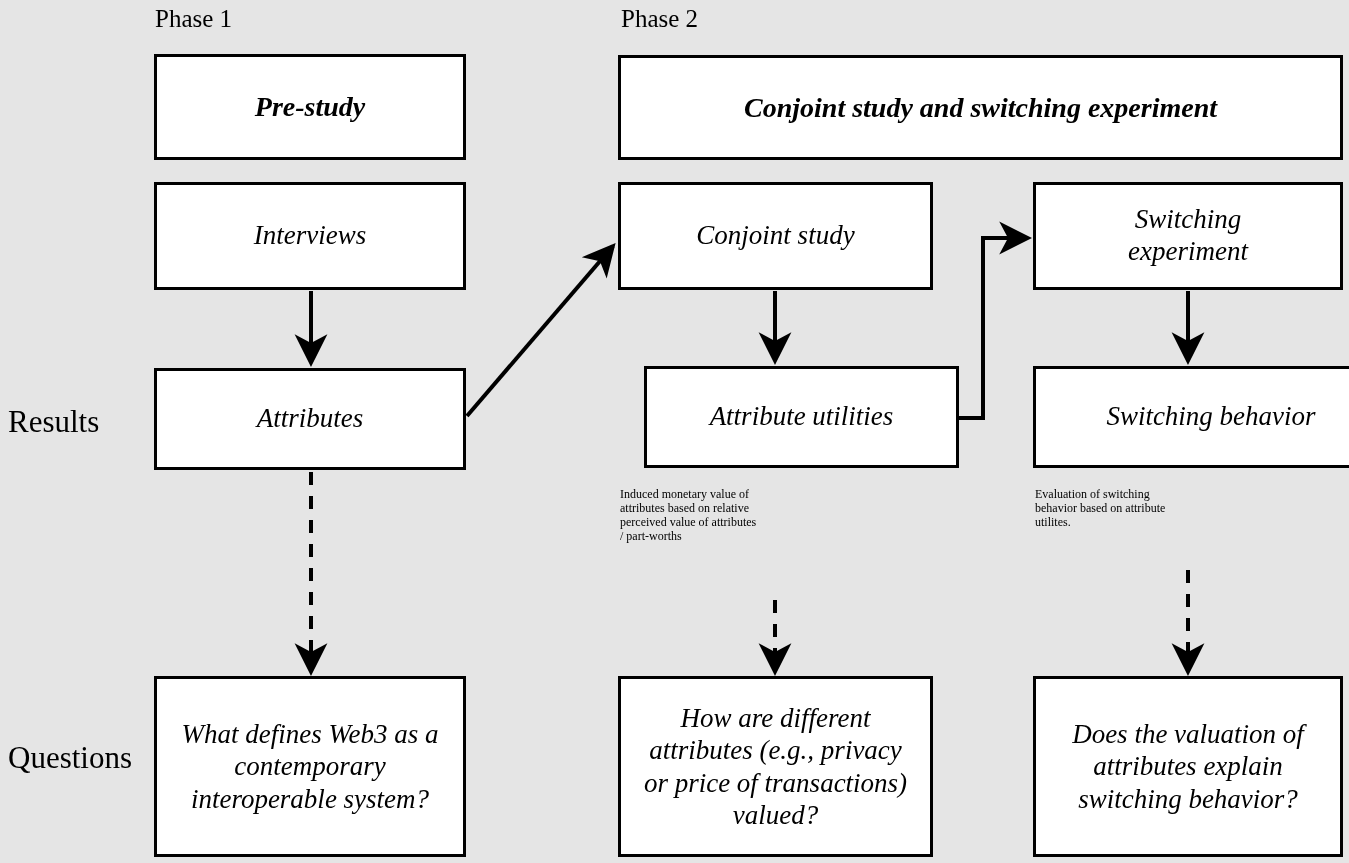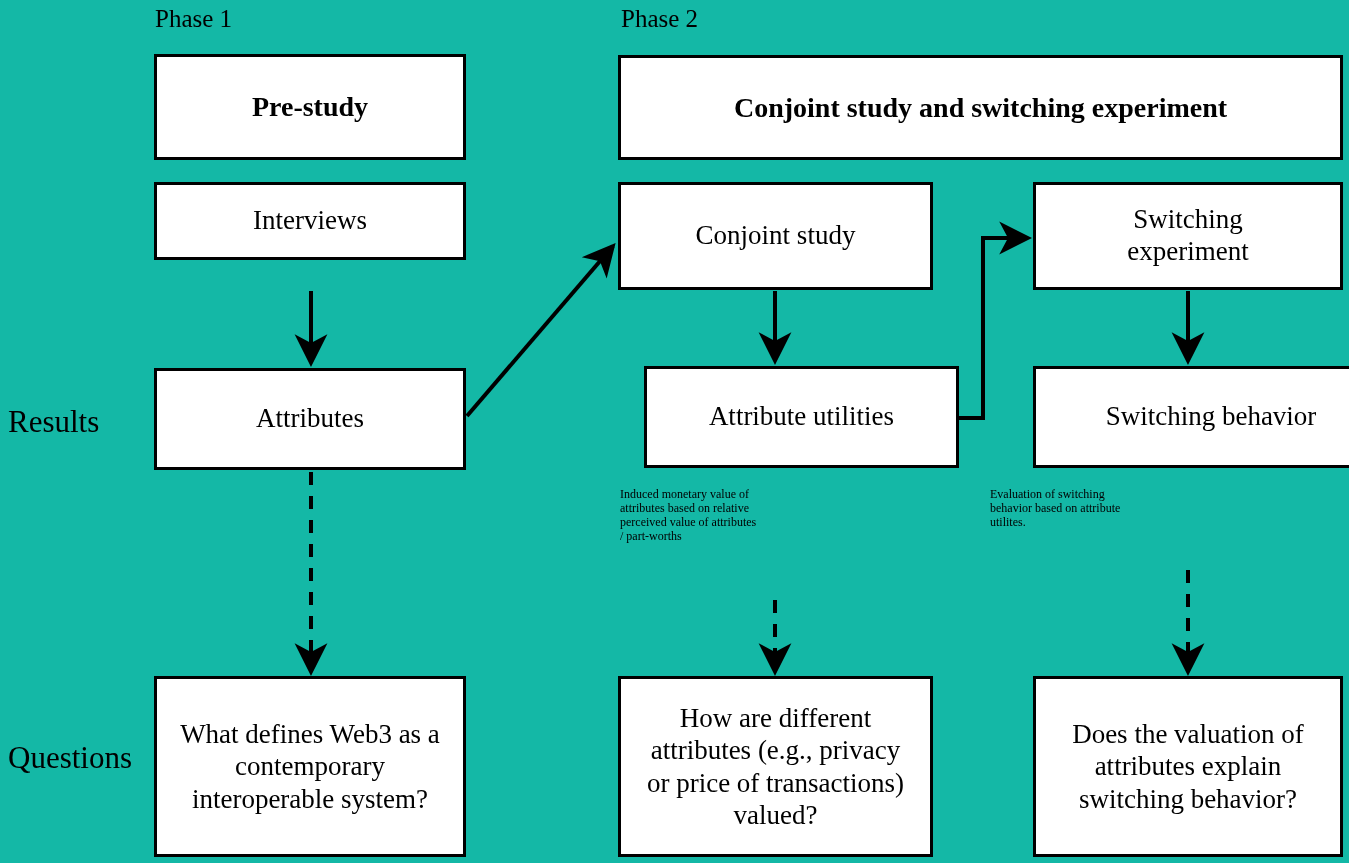--- a/index.html
+++ b/index.html
@@ -9,21 +9,21 @@
     background: #ffffff;
   }
   body {
     font-family: "Liberation Serif", "DejaVu Serif", serif;
     color: #000000;
   }
   #canvas {
     position: relative;
     width: 1349px;
     height: 863px;
-    background: #14b8a6;
+    background: #e5e5e5;
     overflow: hidden;
   }
   
   #connectors {
     position: absolute;
     left: 0;
     top: 0;
     width: 1349px;
     height: 863px;
     pointer-events: none;
@@ -49,20 +49,21 @@
   .node {
     position: absolute;
     box-sizing: border-box;
     border: 3px solid #000000;
     background: #ffffff;
     display: flex;
     align-items: center;
     justify-content: center;
     text-align: center;
     padding: 2px 8px;
+    font-style: italic;
   }
   .node .node-text {
     display: block;
     width: 100%;
     font-size: 27px;
     line-height: 1.18;
     color: #000;
   }
   .node.header .node-text {
     font-weight: bold;
@@ -136,21 +137,21 @@
   <div class="row-label" style="left:8px; top:742px;">Questions</div>
 
   <div class="node header" style="left:154px; top:54px; width:312px; height:106px;">
     <span class="node-text">Pre-study</span>
   </div>
 
   <div class="node header" style="left:618px; top:55px; width:725px; height:105px;">
     <span class="node-text">Conjoint study and switching experiment</span>
   </div>
 
-  <div class="node" style="left:154px; top:182px; width:312px; height:78px;justify-content:center;">
+  <div class="node" style="left:154px; top:182px; width:312px; height:108px;justify-content:center;">
     <span class="node-text">Interviews</span>
   </div>
 
   <div class="node" style="left:618px; top:182px; width:315px; height:108px;padding-left:8px;">
     <span class="node-text" style="white-space:pre-line;">Conjoint study</span>
   </div>
 
   <div class="node" style="left:1033px; top:182px; width:310px; height:108px;">
     <span class="node-text" style="white-space:pre-line;">Switching
 experiment</span>
@@ -166,21 +167,21 @@
 
   <div class="node" style="left:1033px; top:366px; width:356px; height:102px;">
     <span class="node-text">Switching behavior</span>
   </div>
 
   <div class="annotation" style="left:620px; top:487px; width:320px;">Induced monetary value of
 attributes based on relative
 perceived value of attributes
 / part-worths</div>
 
-  <div class="annotation" style="left:990px; top:487px; width:310px;">Evaluation of switching
+  <div class="annotation" style="left:1035px; top:487px; width:310px;">Evaluation of switching
 behavior based on attribute
 utilites.</div>
 
   <div class="node question" style="left:154px; top:676px; width:312px; height:181px;">
     <span class="node-text" style="white-space:pre-line;">What defines Web3 as a
 contemporary
 interoperable system?</span>
   </div>
 
   <div class="node question" style="left:618px; top:676px; width:315px; height:181px;">

